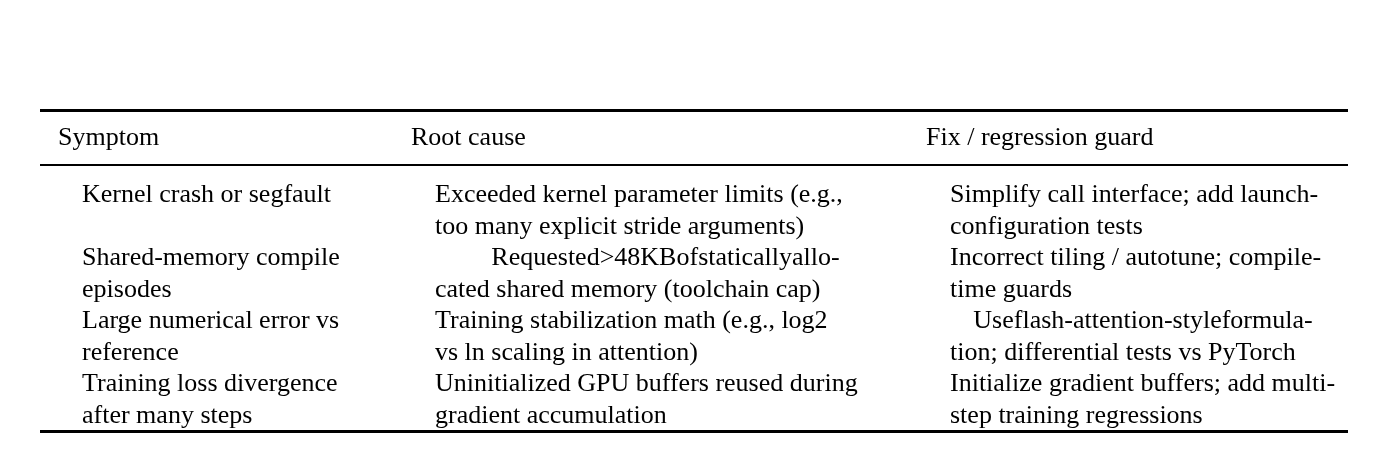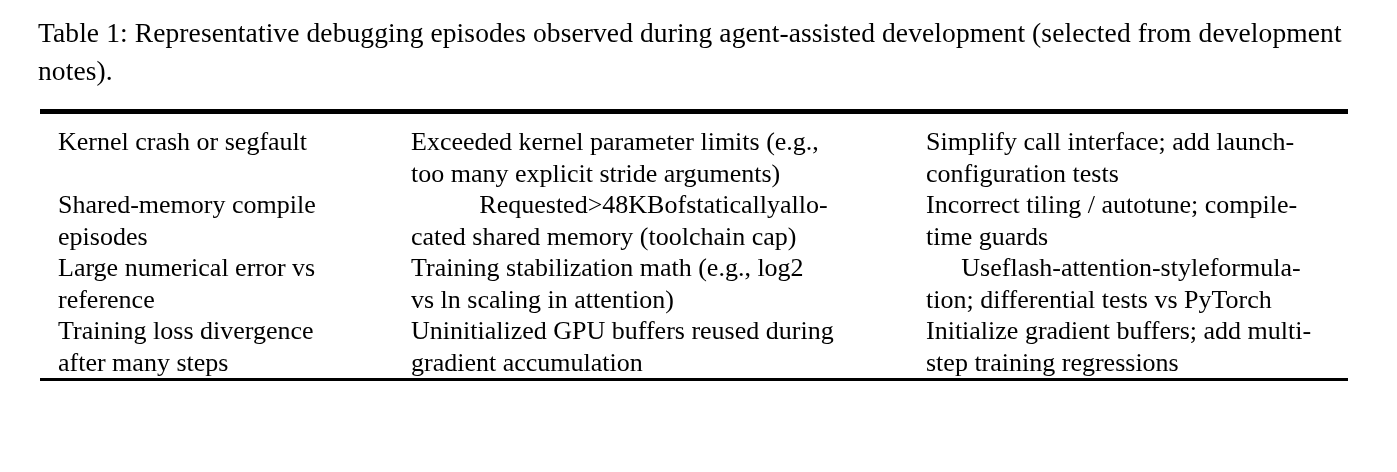--- a/index.html
+++ b/index.html
@@ -76,39 +76,52 @@
   table.tbl td {
     vertical-align: top;
     text-align: justify;
     text-justify: inter-word;
     padding: 0 12px 0 18px;
     line-height: 31.5px;
   }
   table.tbl tr.body-row:first-child td { padding-top: 12px; }
   table.tbl tr.body-row:last-child td  { padding-bottom: 0; }
 
-  td .line { display: block; white-space: nowrap; }
+  td .line { display: block; white-space: nowrap; margin-left: 24px; }
   
   td .line.j {
     display: flex;
     justify-content: center;
   }
   td .line.j > span { white-space: pre; }
 </style>
 </head>
 <body>
 
 <div class="page">
 
-  <div class="caption">Table 1: Representative debugging episodes observed during agent-assisted development (selected from development notes).</div>
 
   <div class="table-wrap">
 
     <div class="rule-thick"></div>
 
+    <table class="tbl">
+      <colgroup>
+        <col class="c1">
+          <col class="c2">
+          <col class="c3">
+      </colgroup>
+      <thead>
+        <tr>
+          <th>Symptom</th>
+          <th>Root cause</th>
+          <th>Fix / regression guard</th>
+        </tr>
+      </thead>
+    </table>
 
     <div class="rule-thin"></div>
 
     <table class="tbl">
       <colgroup>
         <col class="c1">
           <col class="c2">
           <col class="c3">
       </colgroup>
       <tbody>

